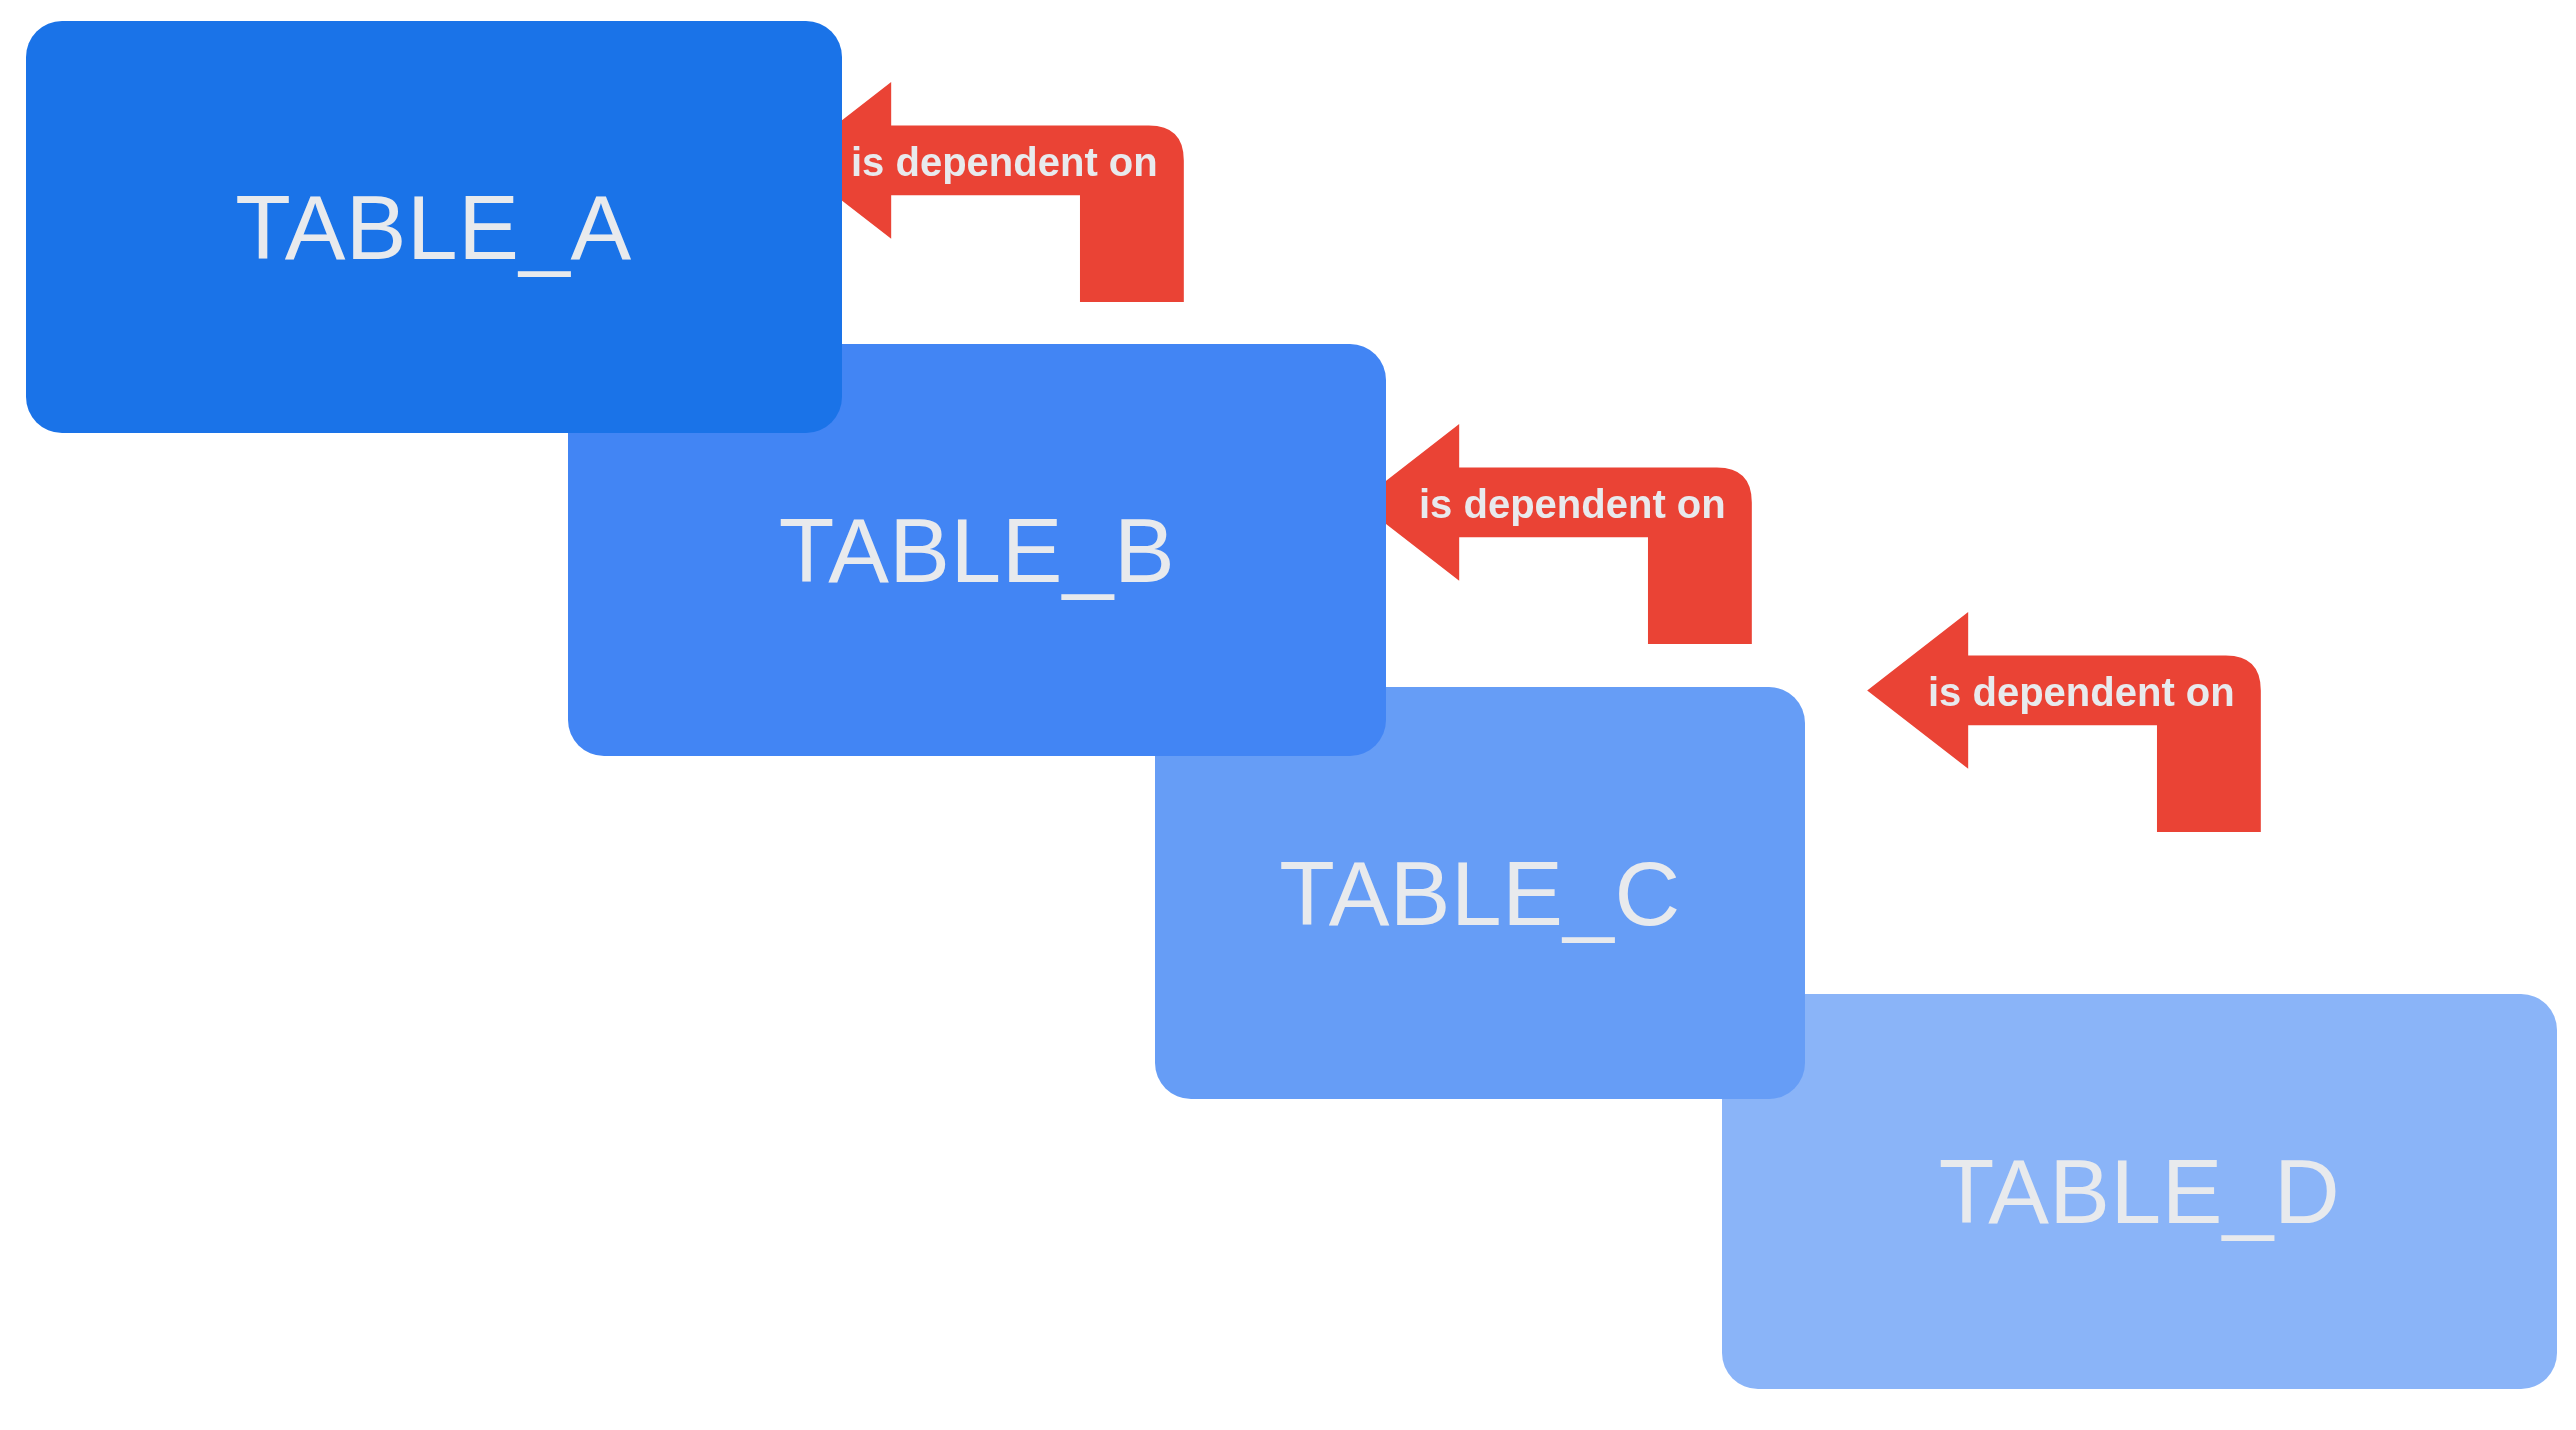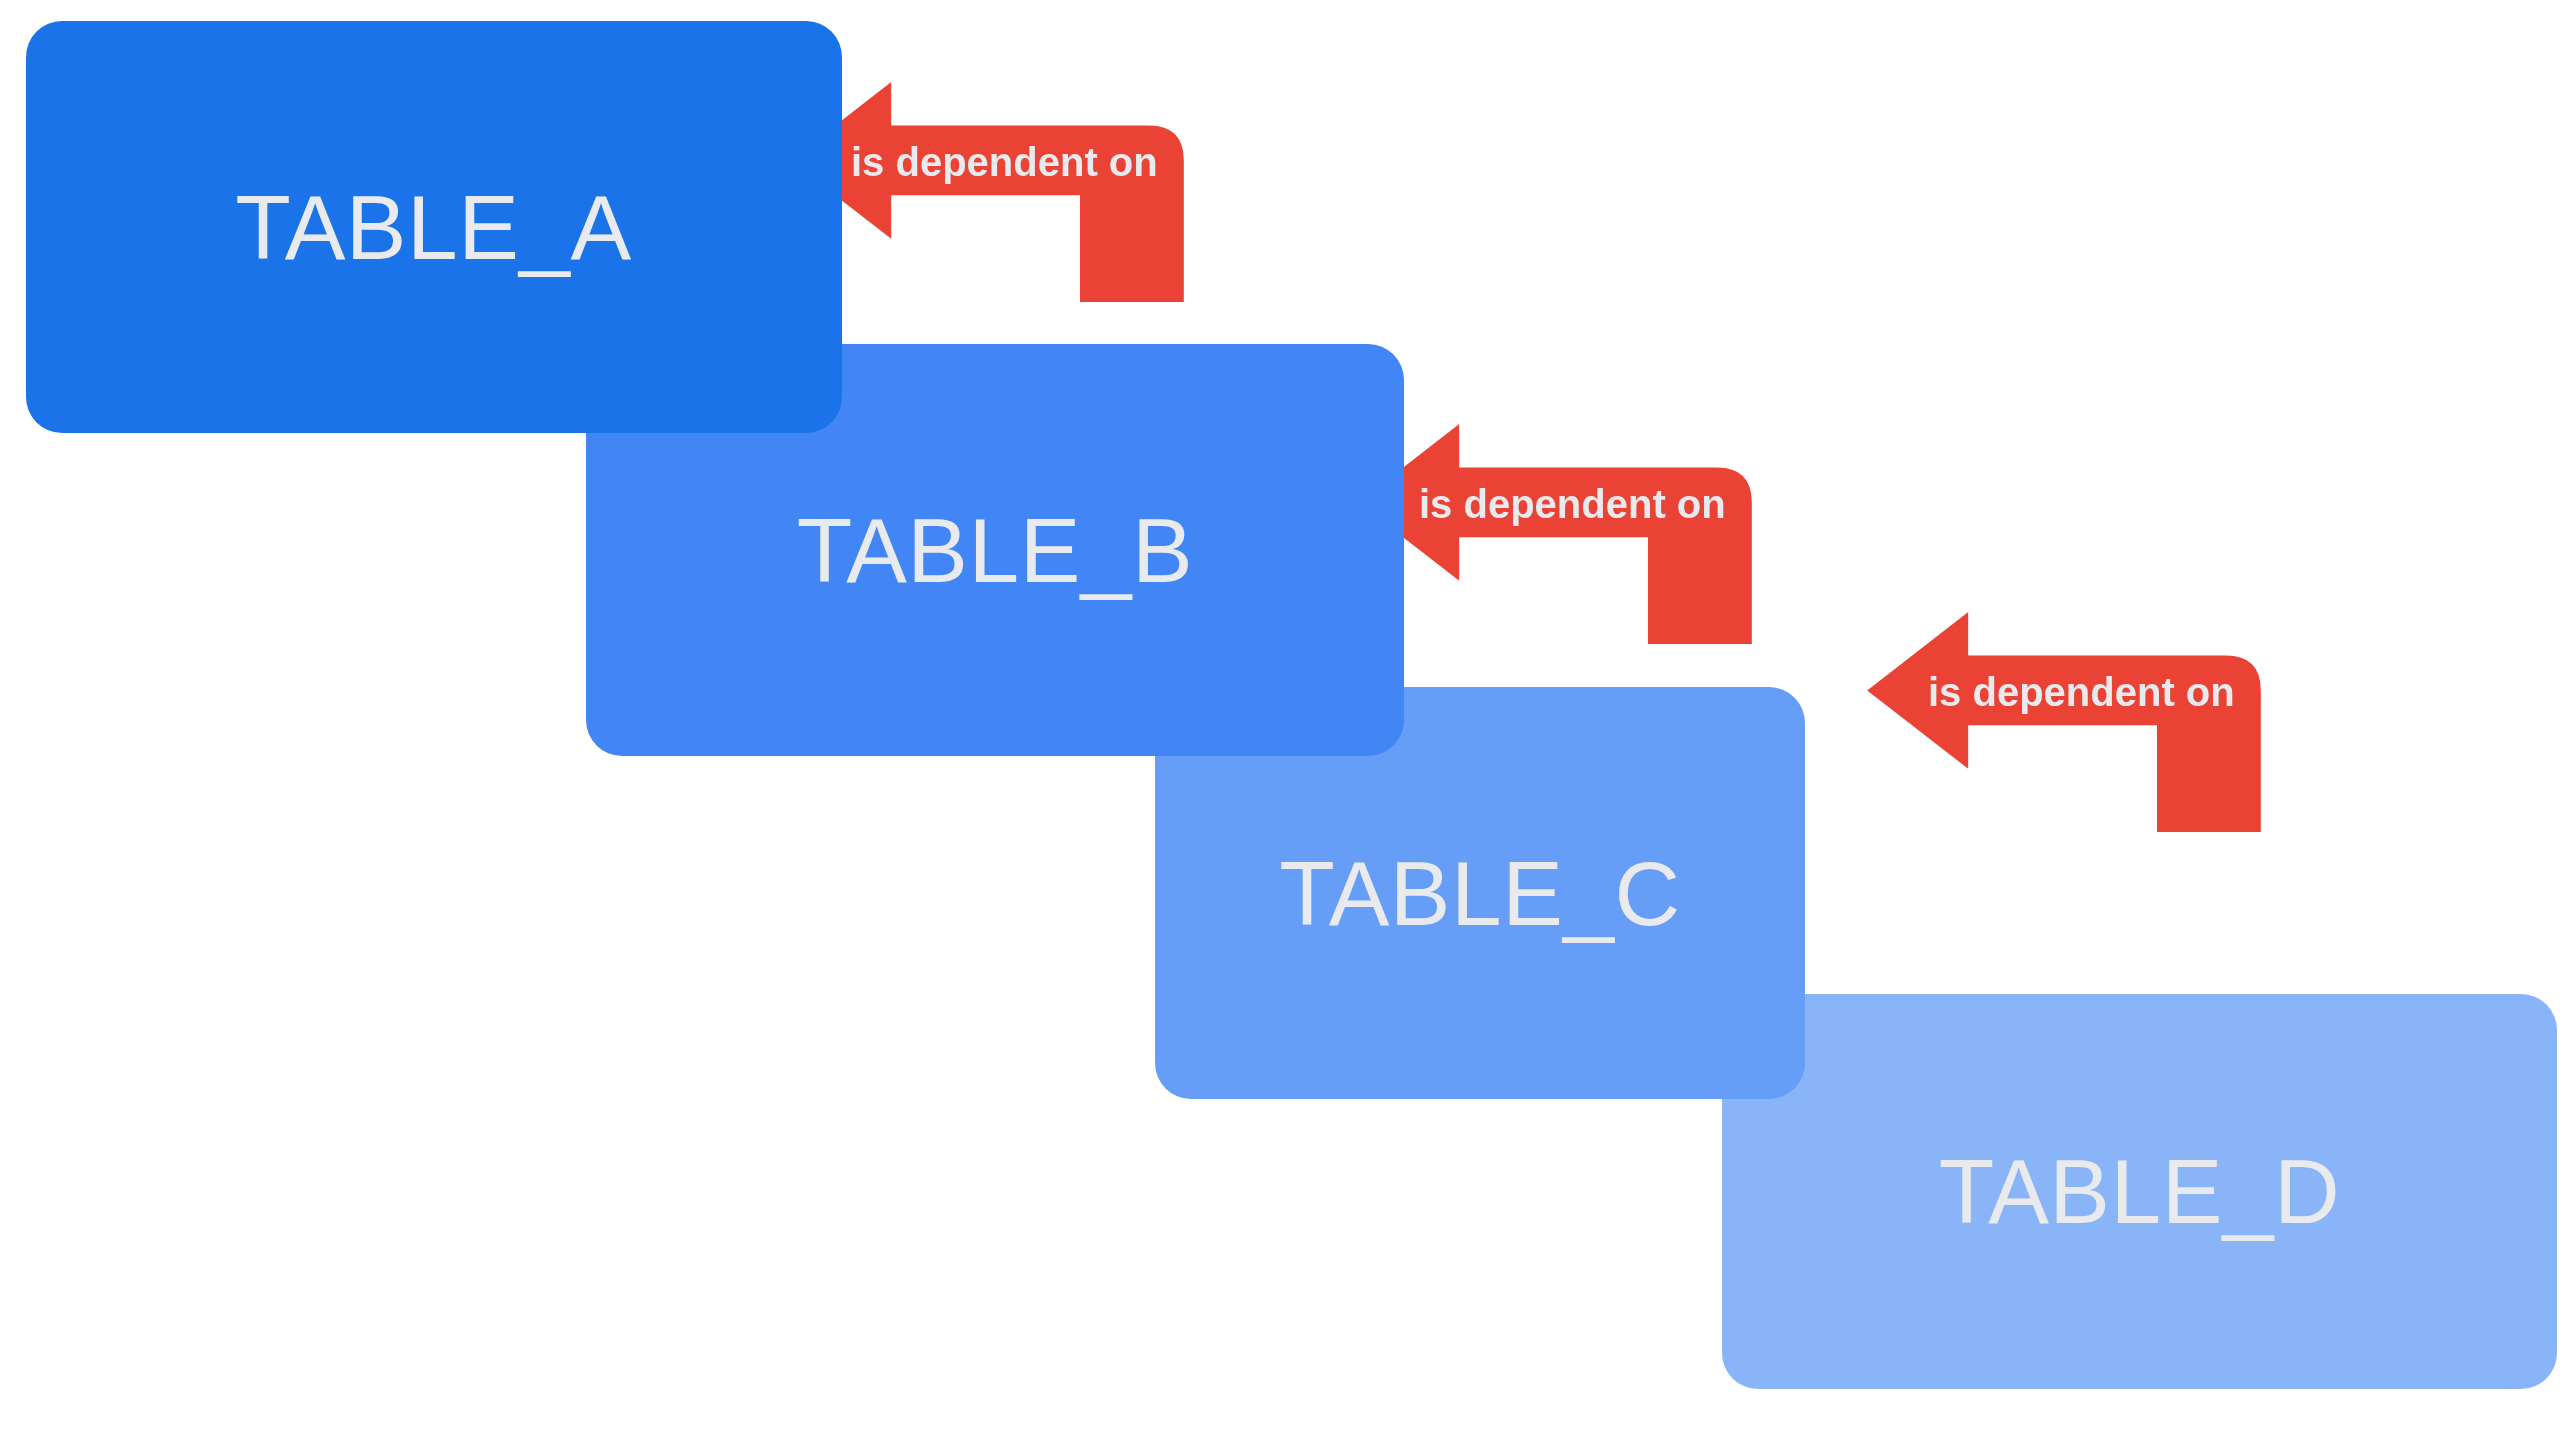--- a/index.html
+++ b/index.html
@@ -82,21 +82,21 @@
                Q 417 63 417 100
                L 417 250
                L 307 250
                L 307 137
                L 107 137
                L 107 183 Z" fill="#ea4335"></path>
     </svg>
     <span class="connector-label" style="left: 61px; top: 76px; font-size: 40px; color: rgb(232, 234, 237);">is dependent on</span>
   </div>
 
-  <div class="node z-b" id="node-1" style="left: 586px; top: 344px; width: 818px; height: 412px; background: rgb(66, 133, 244); border-radius: 36px;">
+  <div class="node z-b" id="node-1" style="left: 568px; top: 344px; width: 818px; height: 412px; background: rgb(66, 133, 244); border-radius: 36px;">
     <span class="node-label" style="font-size: 91px; color: rgb(232, 234, 237);">TABLE_B</span>
   </div>
 
   <div class="connector z-ar2" id="edge-1" style="left: 1358px; top: 408px; width: 495px; height: 236px;">
     <svg viewBox="0 0 524 250" width="495" height="236">
       <path d="M 0 100
                L 107 17
                L 107 63
                L 380 63
                Q 417 63 417 100

